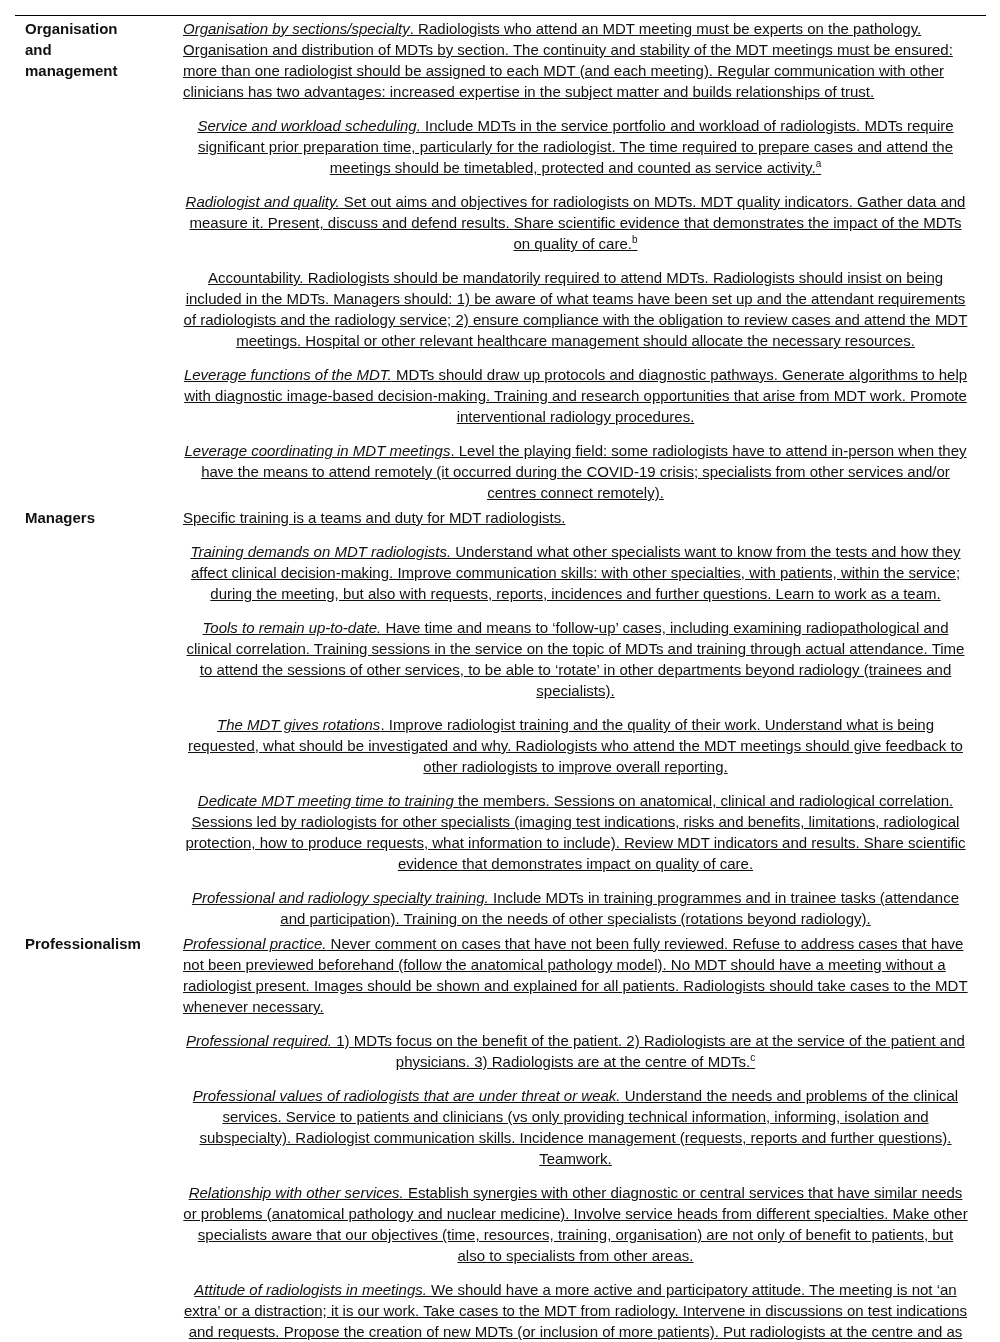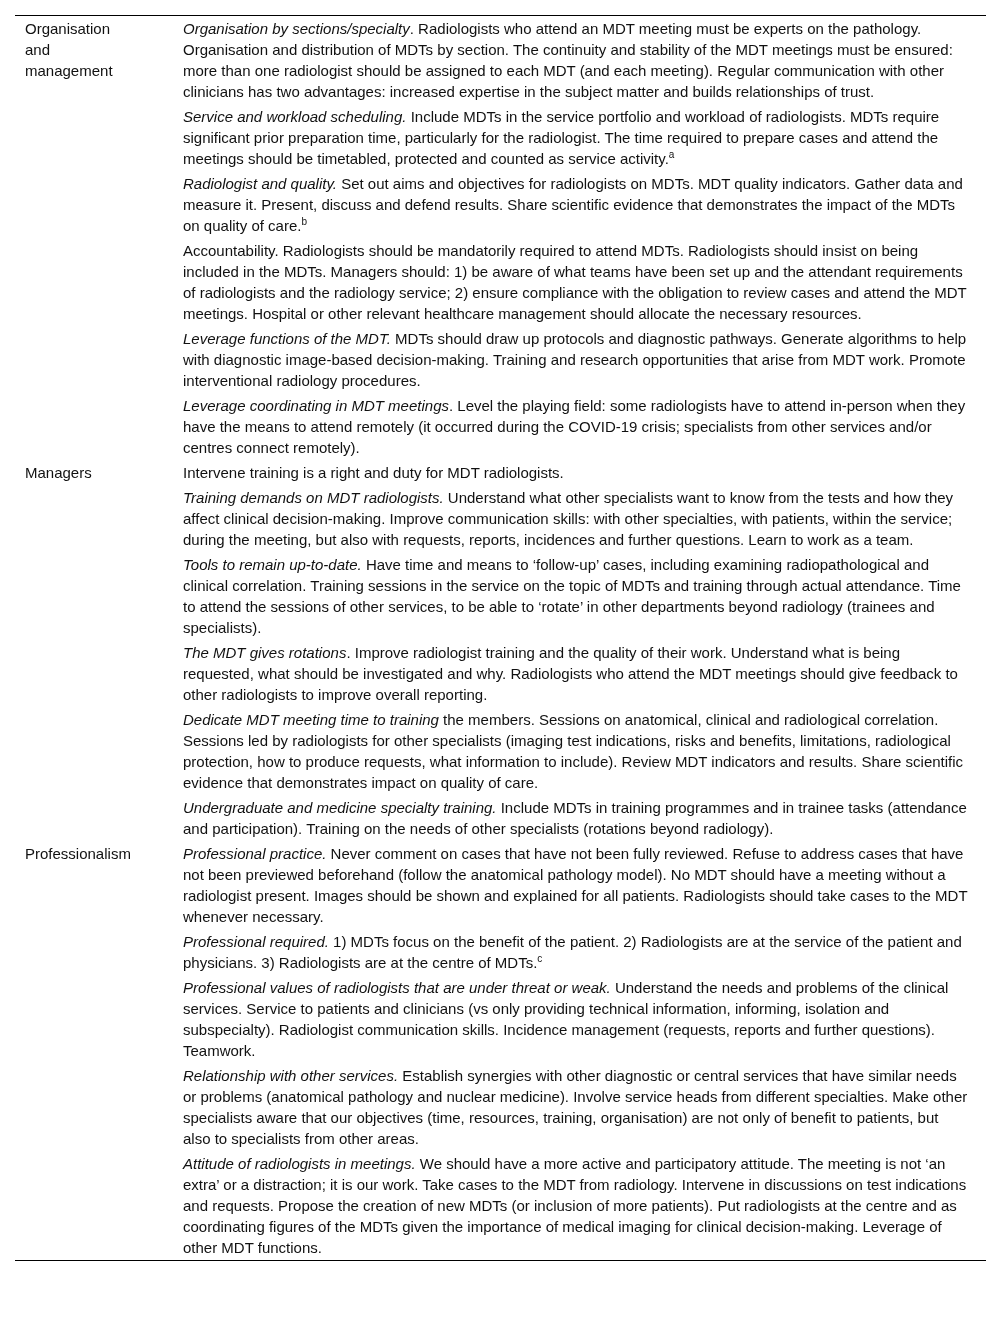--- a/index.html
+++ b/index.html
@@ -29,32 +29,33 @@
   }
   col.c1 { width: 168px; }
   col.c2 { width: 803px; }
   td {
     vertical-align: top;
     font-size: 15px;
     line-height: 21px;
     padding: 0;
   }
   td.label {
-    font-weight: normal;
+    font-weight: bold;
     padding-left: 10px;
     padding-top: 2px;
   }
   td.content {
     padding-right: 18px;
   }
   .item {
     padding-top: 2px;
     padding-bottom: 2px;
+    text-decoration: underline;
   }
-  .item + .item { margin-top: 0; }
+  .item + .item { margin-top: 9px; text-align: center; }
   .group .item:first-child { padding-top: 2px; }
   .head { font-style: italic; }
   sup {
     font-size: 10px;
     line-height: 0;
     vertical-align: super;
   }
 </style>
 </head>
 <body>
@@ -79,26 +80,26 @@
           <div class="item"><span class="head">Leverage functions of the MDT.</span><span> MDTs should draw up protocols and diagnostic pathways. Generate algorithms to help with diagnostic image-based decision-making. Training and research opportunities that arise from MDT work. Promote interventional radiology procedures.</span><sup></sup></div>
           <div class="item"><span class="head">Leverage coordinating in MDT meetings</span><span>. Level the playing field: some radiologists have to attend in-person when they have the means to attend remotely (it occurred during the COVID-19 crisis; specialists from other services and/or centres connect remotely).</span><sup></sup></div>
         </td>
       </tr>
 
       <tr>
         <td class="label">
           <div>Managers</div>
         </td>
         <td class="content group">
-          <div class="item"><span class="head"></span><span>Intervene training is a right and duty for MDT radiologists.</span><sup></sup></div>
+          <div class="item"><span class="head"></span><span>Specific training is a teams and duty for MDT radiologists.</span><sup></sup></div>
           <div class="item"><span class="head">Training demands on MDT radiologists.</span><span> Understand what other specialists want to know from the tests and how they affect clinical decision-making. Improve communication skills: with other specialties, with patients, within the service; during the meeting, but also with requests, reports, incidences and further questions. Learn to work as a team.</span><sup></sup></div>
           <div class="item"><span class="head">Tools to remain up-to-date.</span><span> Have time and means to ‘follow-up’ cases, including examining radiopathological and clinical correlation. Training sessions in the service on the topic of MDTs and training through actual attendance. Time to attend the sessions of other services, to be able to ‘rotate’ in other departments beyond radiology (trainees and specialists).</span><sup></sup></div>
           <div class="item"><span class="head">The MDT gives rotations</span><span>. Improve radiologist training and the quality of their work. Understand what is being requested, what should be investigated and why. Radiologists who attend the MDT meetings should give feedback to other radiologists to improve overall reporting.</span><sup></sup></div>
           <div class="item"><span class="head">Dedicate MDT meeting time to training</span><span> the members. Sessions on anatomical, clinical and radiological correlation. Sessions led by radiologists for other specialists (imaging test indications, risks and benefits, limitations, radiological protection, how to produce requests, what information to include). Review MDT indicators and results. Share scientific evidence that demonstrates impact on quality of care.</span><sup></sup></div>
-          <div class="item"><span class="head">Undergraduate and medicine specialty training.</span><span> Include MDTs in training programmes and in trainee tasks (attendance and participation). Training on the needs of other specialists (rotations beyond radiology).</span><sup></sup></div>
+          <div class="item"><span class="head">Professional and radiology specialty training.</span><span> Include MDTs in training programmes and in trainee tasks (attendance and participation). Training on the needs of other specialists (rotations beyond radiology).</span><sup></sup></div>
         </td>
       </tr>
 
       <tr>
         <td class="label">
           <div>Professionalism</div>
         </td>
         <td class="content group">
           <div class="item"><span class="head">Professional practice.</span><span> Never comment on cases that have not been fully reviewed. Refuse to address cases that have not been previewed beforehand (follow the anatomical pathology model). No MDT should have a meeting without a radiologist present. Images should be shown and explained for all patients. Radiologists should take cases to the MDT whenever necessary.</span><sup></sup></div>
           <div class="item"><span class="head">Professional required.</span><span> 1) MDTs focus on the benefit of the patient. 2) Radiologists are at the service of the patient and physicians. 3) Radiologists are at the centre of MDTs.</span><sup>c</sup></div>

